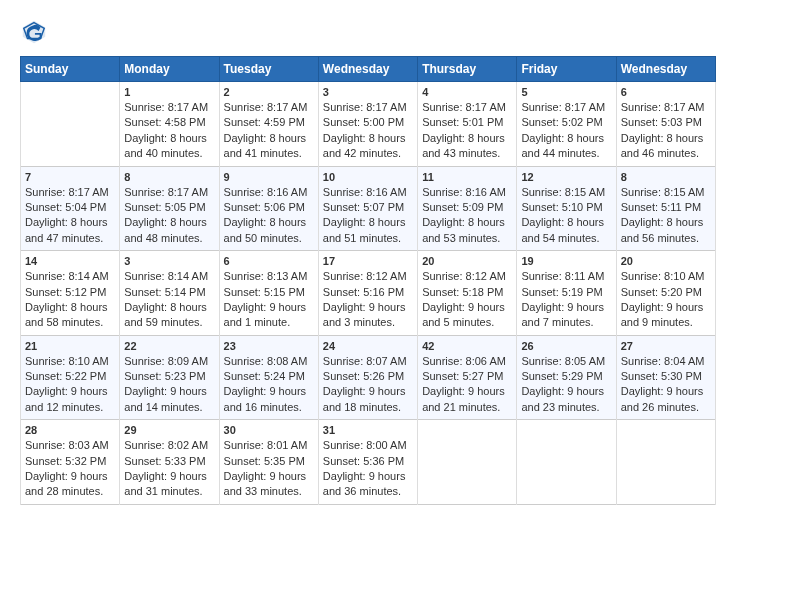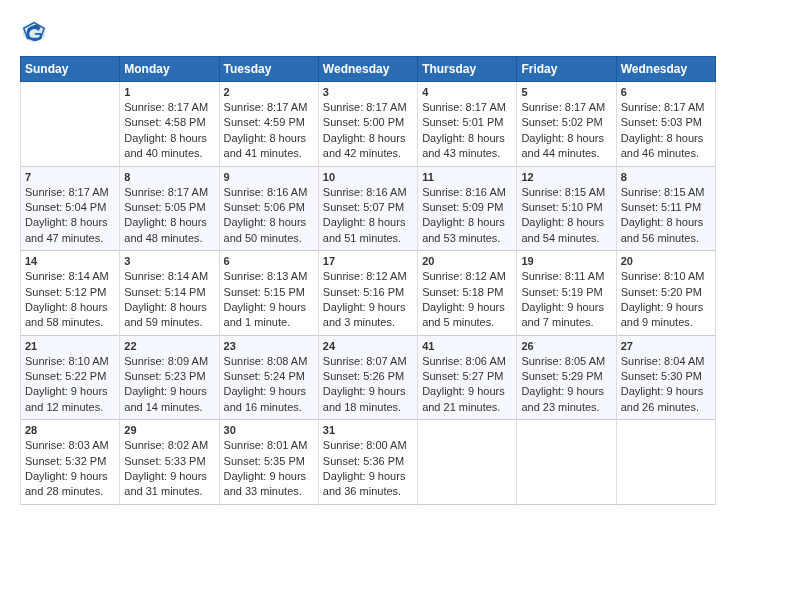--- a/index.html
+++ b/index.html
@@ -233,21 +233,21 @@
           </td>
           <td>
             <span class="day-number">23</span>
             <div class="cell-text">Sunrise: 8:08 AM<br>Sunset: 5:24 PM<br>Daylight: 9 hours<br>and 16 minutes.</div>
           </td>
           <td>
             <span class="day-number">24</span>
             <div class="cell-text">Sunrise: 8:07 AM<br>Sunset: 5:26 PM<br>Daylight: 9 hours<br>and 18 minutes.</div>
           </td>
           <td>
-            <span class="day-number">41</span>
+            <span class="day-number">42</span>
             <div class="cell-text">Sunrise: 8:06 AM<br>Sunset: 5:27 PM<br>Daylight: 9 hours<br>and 21 minutes.</div>
           </td>
           <td>
             <span class="day-number">26</span>
             <div class="cell-text">Sunrise: 8:05 AM<br>Sunset: 5:29 PM<br>Daylight: 9 hours<br>and 23 minutes.</div>
           </td>
           <td>
             <span class="day-number">27</span>
             <div class="cell-text">Sunrise: 8:04 AM<br>Sunset: 5:30 PM<br>Daylight: 9 hours<br>and 26 minutes.</div>
           </td>

